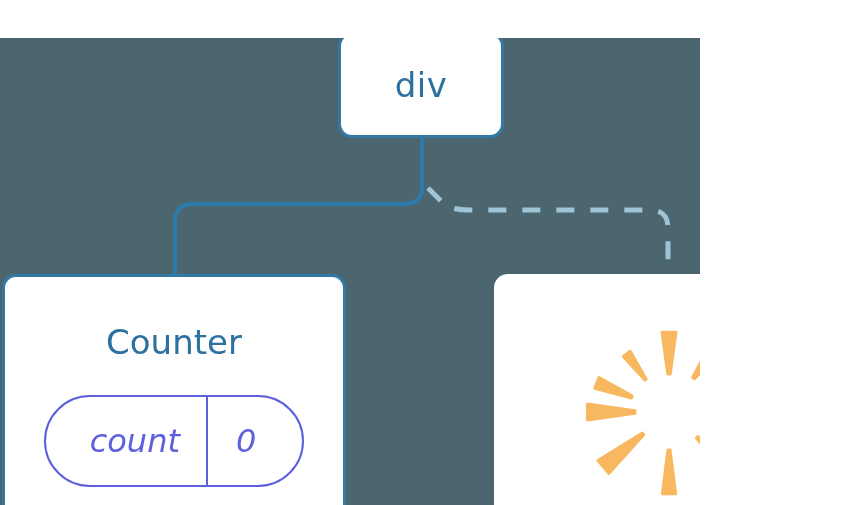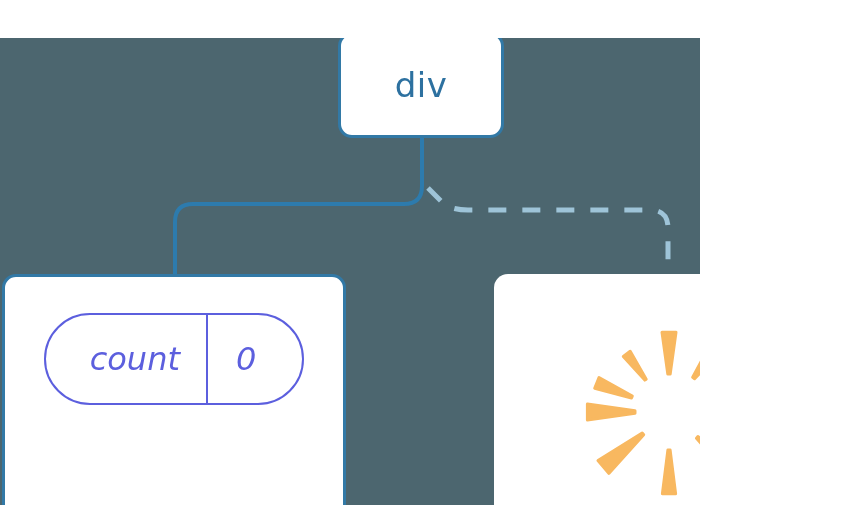--- a/index.html
+++ b/index.html
@@ -152,20 +152,21 @@
              L 650 172
              Q 668 172 668 190
              L 668 240" fill="none" stroke="#9ec4d8" stroke-width="5" stroke-linecap="butt" stroke-linejoin="round" stroke-dasharray="18 16"></path>
   </svg>
 
   <div class="card" id="node-div">
     <span class="node-label">div</span>
   </div>
 
   <div class="card" id="node-counter">
+    <span class="node-label">Counter</span>
 
     <div class="pill">
       <span class="pill-key">count</span>
       <span class="pill-divider"></span>
       <span class="pill-value">0</span>
     </div>
   </div>
 
   <div class="card" id="node-burst">
     <svg id="burst-svg" viewBox="0 0 352 274" xmlns="http://www.w3.org/2000/svg">

